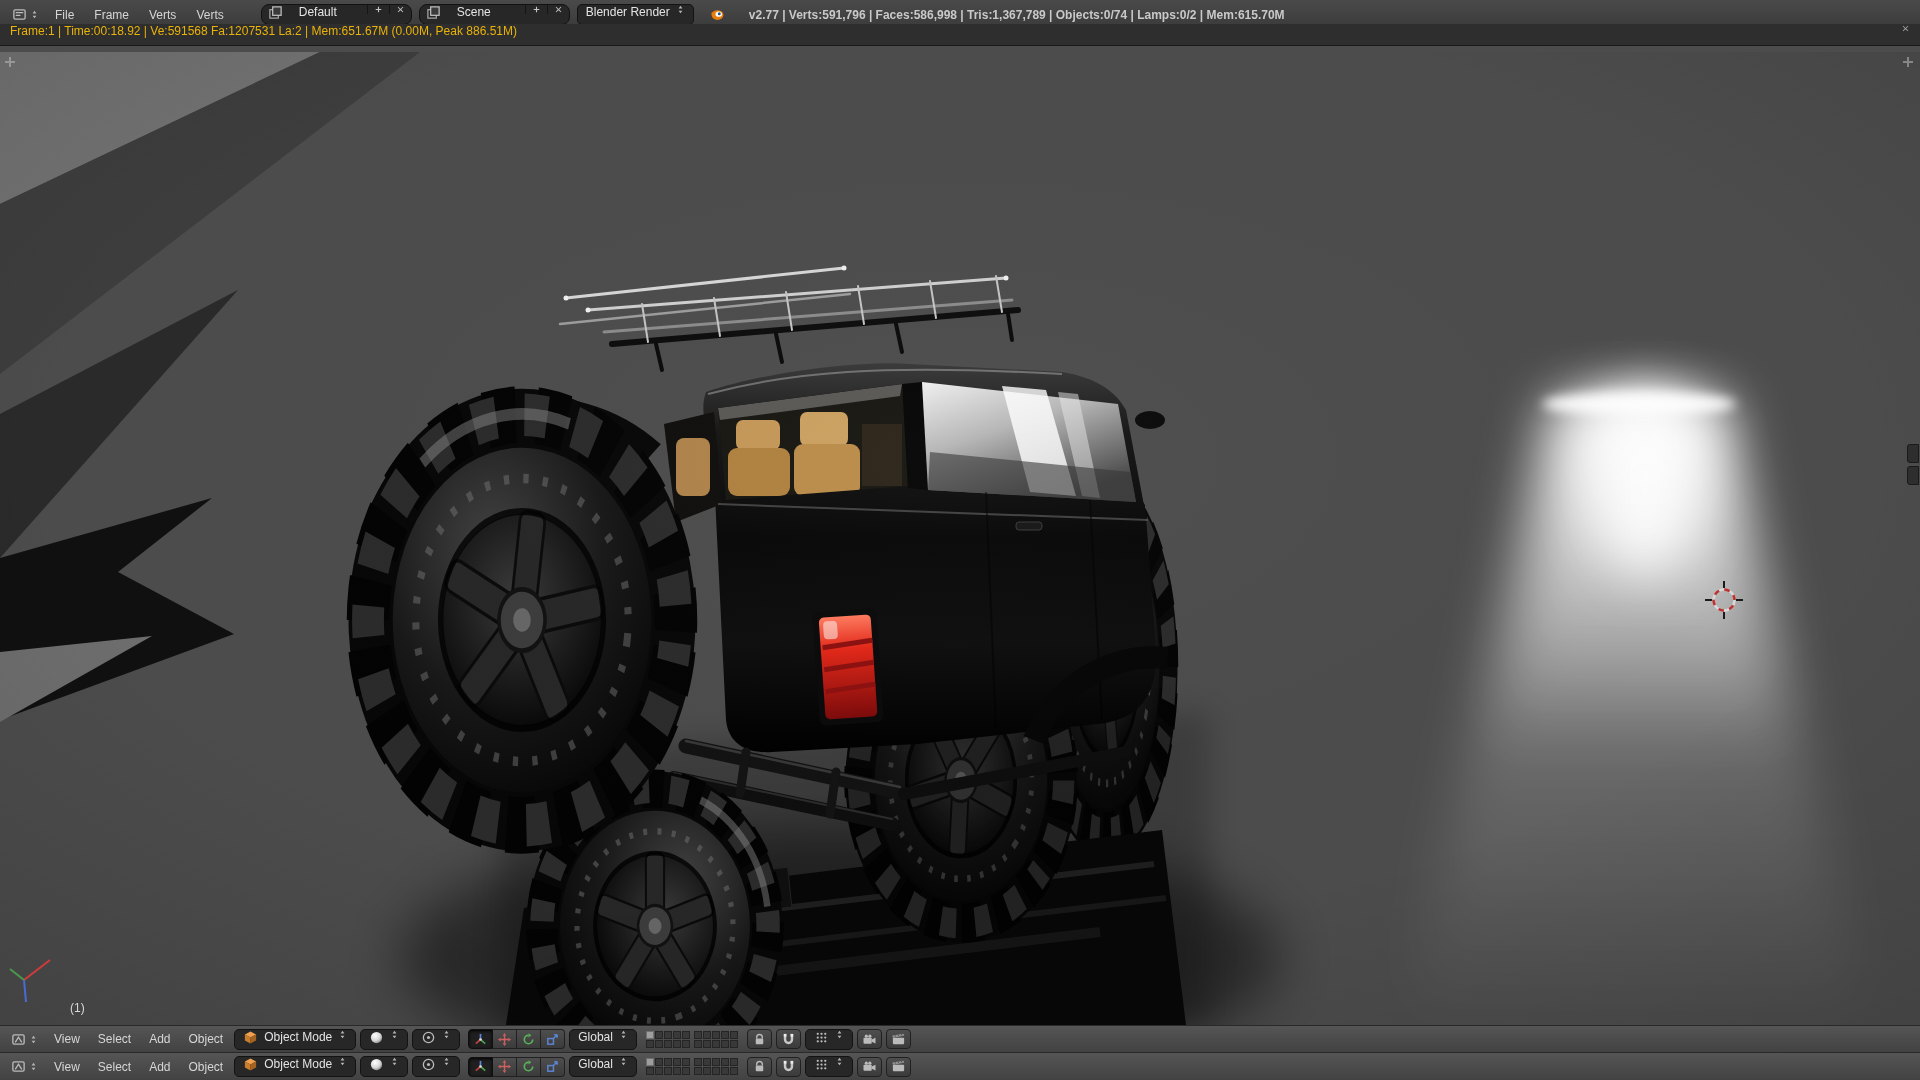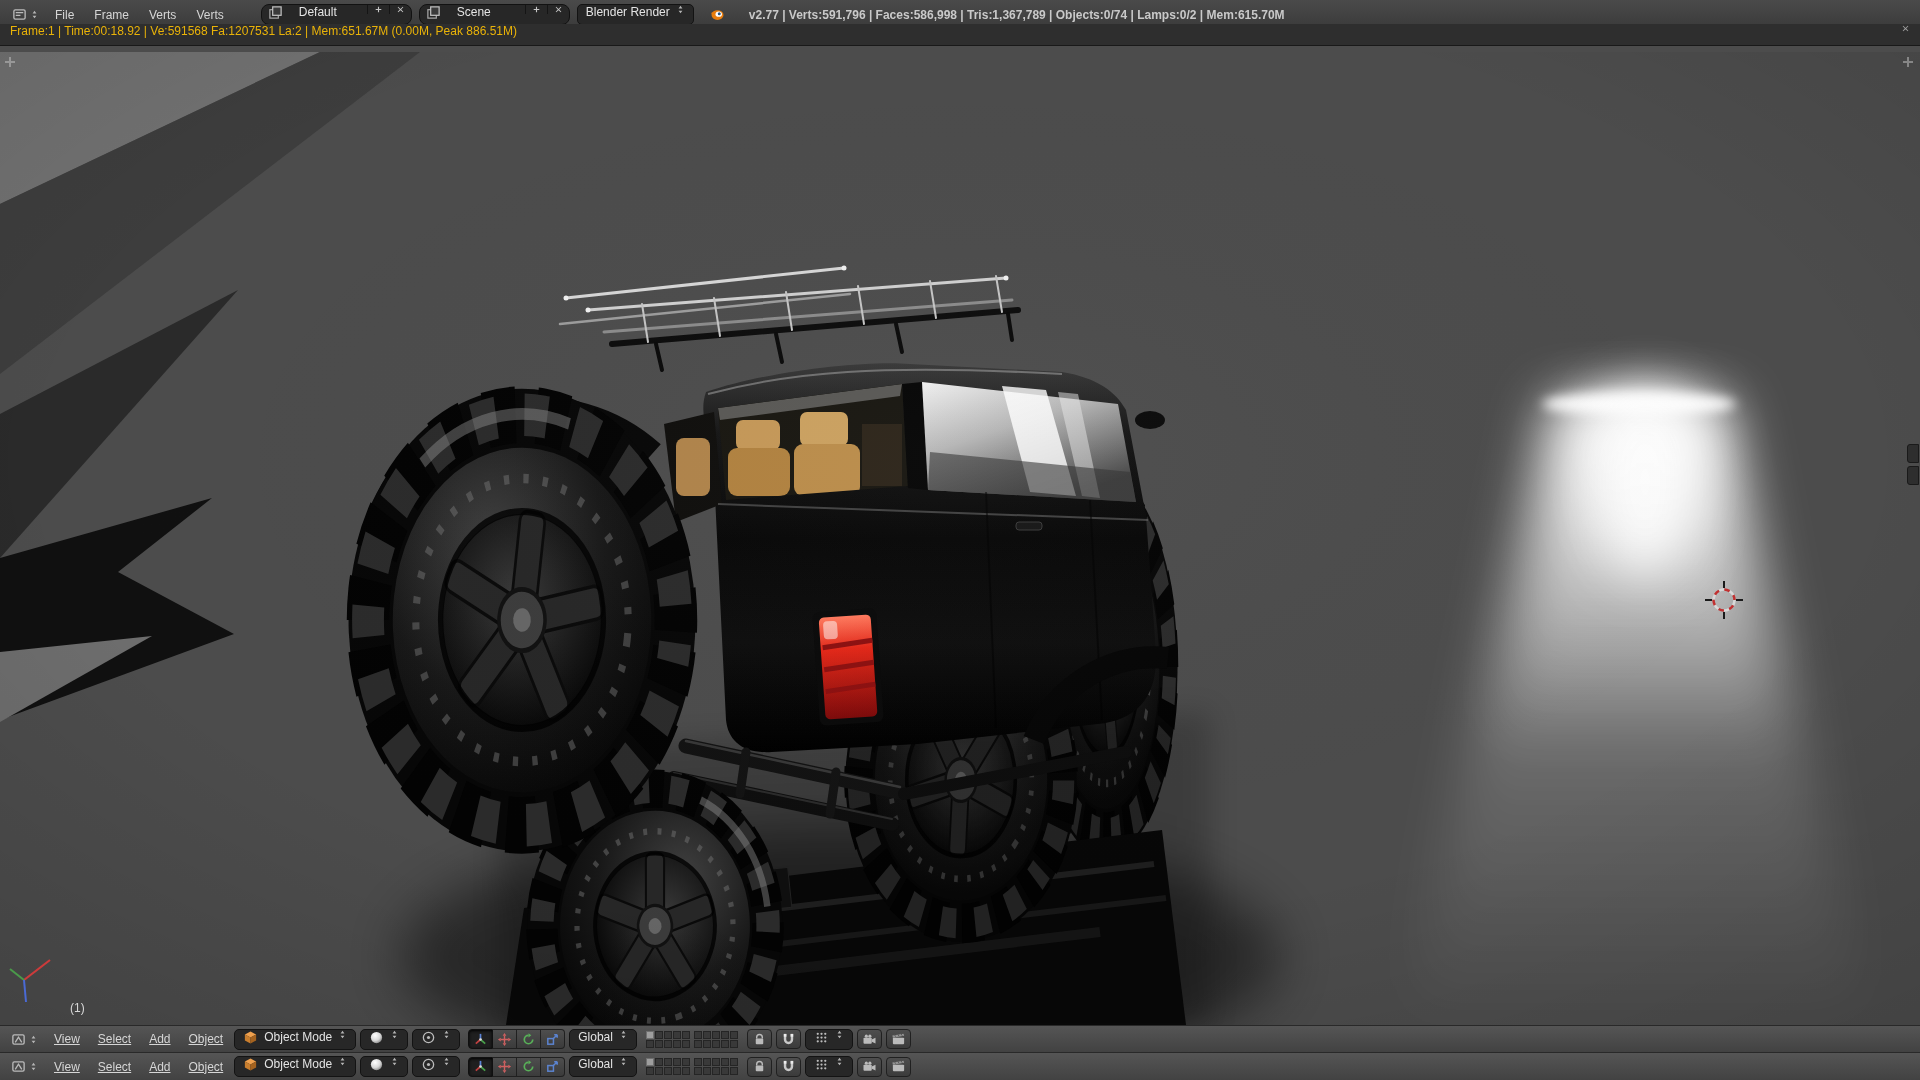--- a/index.html
+++ b/index.html
@@ -41,21 +41,21 @@
   .corner-plus.tl{left:2px;top:2px;} .corner-plus.tr{right:4px;top:2px;}
   .vp-label{position:absolute;left:70px;bottom:10px;color:#d8d8d8;font-size:12px;}
   .edge-tabs{position:absolute;right:1px;top:392px;display:flex;flex-direction:column;gap:3px;}
   .edge-tab{width:12px;height:19px;background:#2e2e2e;border:1px solid #1a1a1a;border-radius:3px 0 0 3px;}
 
   
   .vheader{position:absolute;left:0;width:100%;height:27px;
            background:linear-gradient(#555,#424242);border-top:1px solid #292929;
            display:flex;align-items:center;gap:4px;padding:0 6px;}
   .vheader.r1{top:1025px;} .vheader.r2{top:1052px;height:28px;}
-  .vheader .menu{padding:2px 7px;text-decoration:underline;}
+  .vheader .menu{padding:2px 7px;}
   .seg{display:flex;margin-left:4px;}
   .seg .hbtn{border-radius:0;border-left-width:0;}
   .seg .hbtn:first-child{border-radius:4px 0 0 4px;border-left-width:1px;}
   .seg .hbtn:last-child{border-radius:0 4px 4px 0;}
   .layers{display:flex;gap:4px;align-items:center;margin:0 5px;}
   .lgroup{display:grid;grid-template-columns:repeat(5,8px);grid-auto-rows:8px;gap:1px;}
   .cell{background:#393939;border:1px solid #252525;}
   .cell.on{background:#9e9e9e;border-color:#6f6f6f;}
 </style>
 </head>

